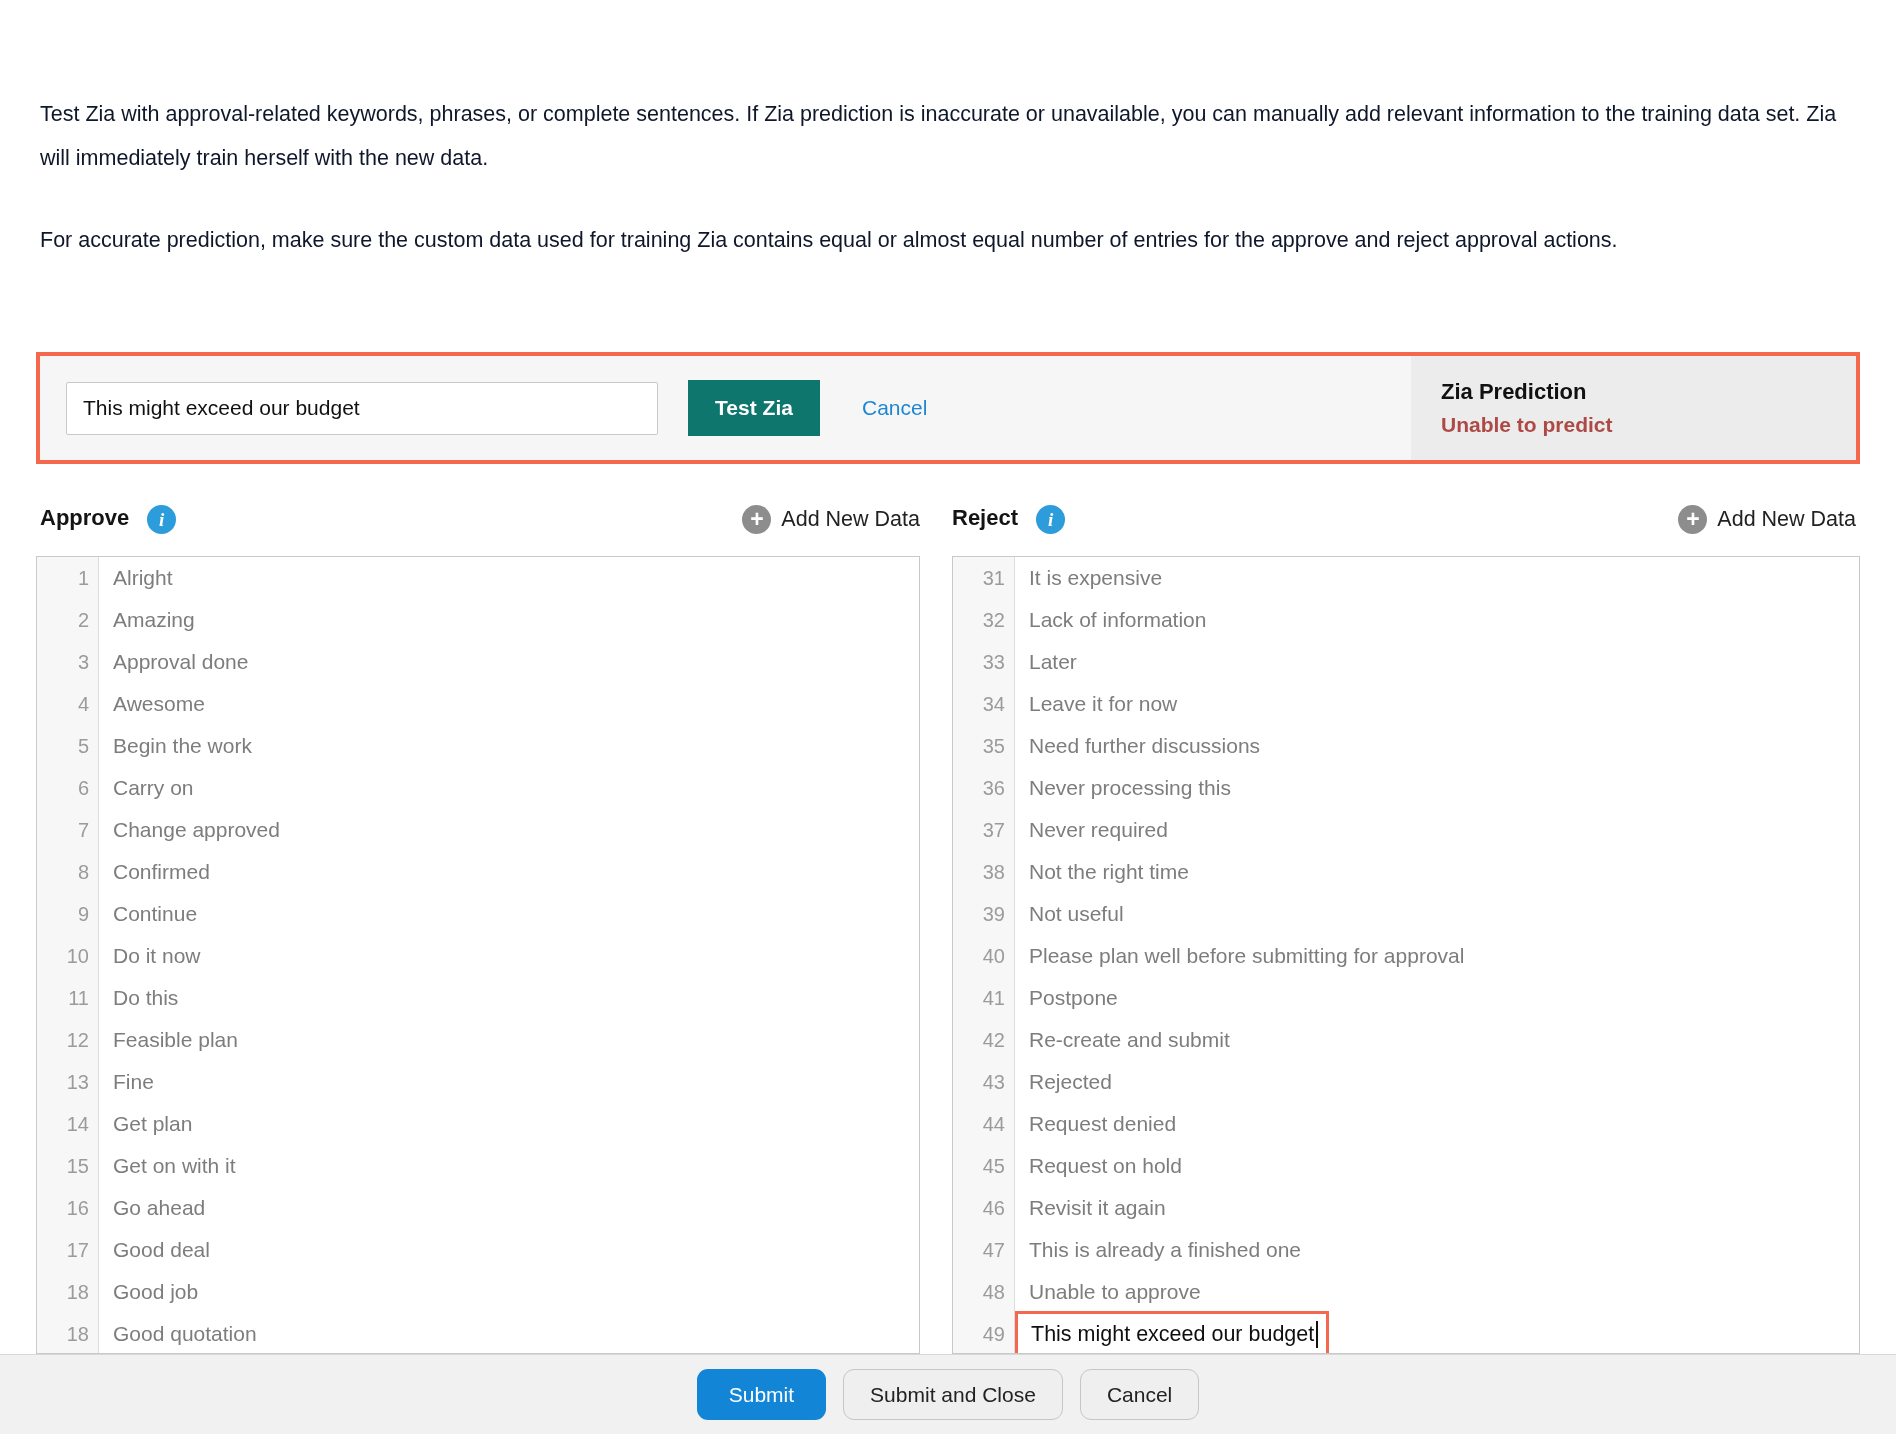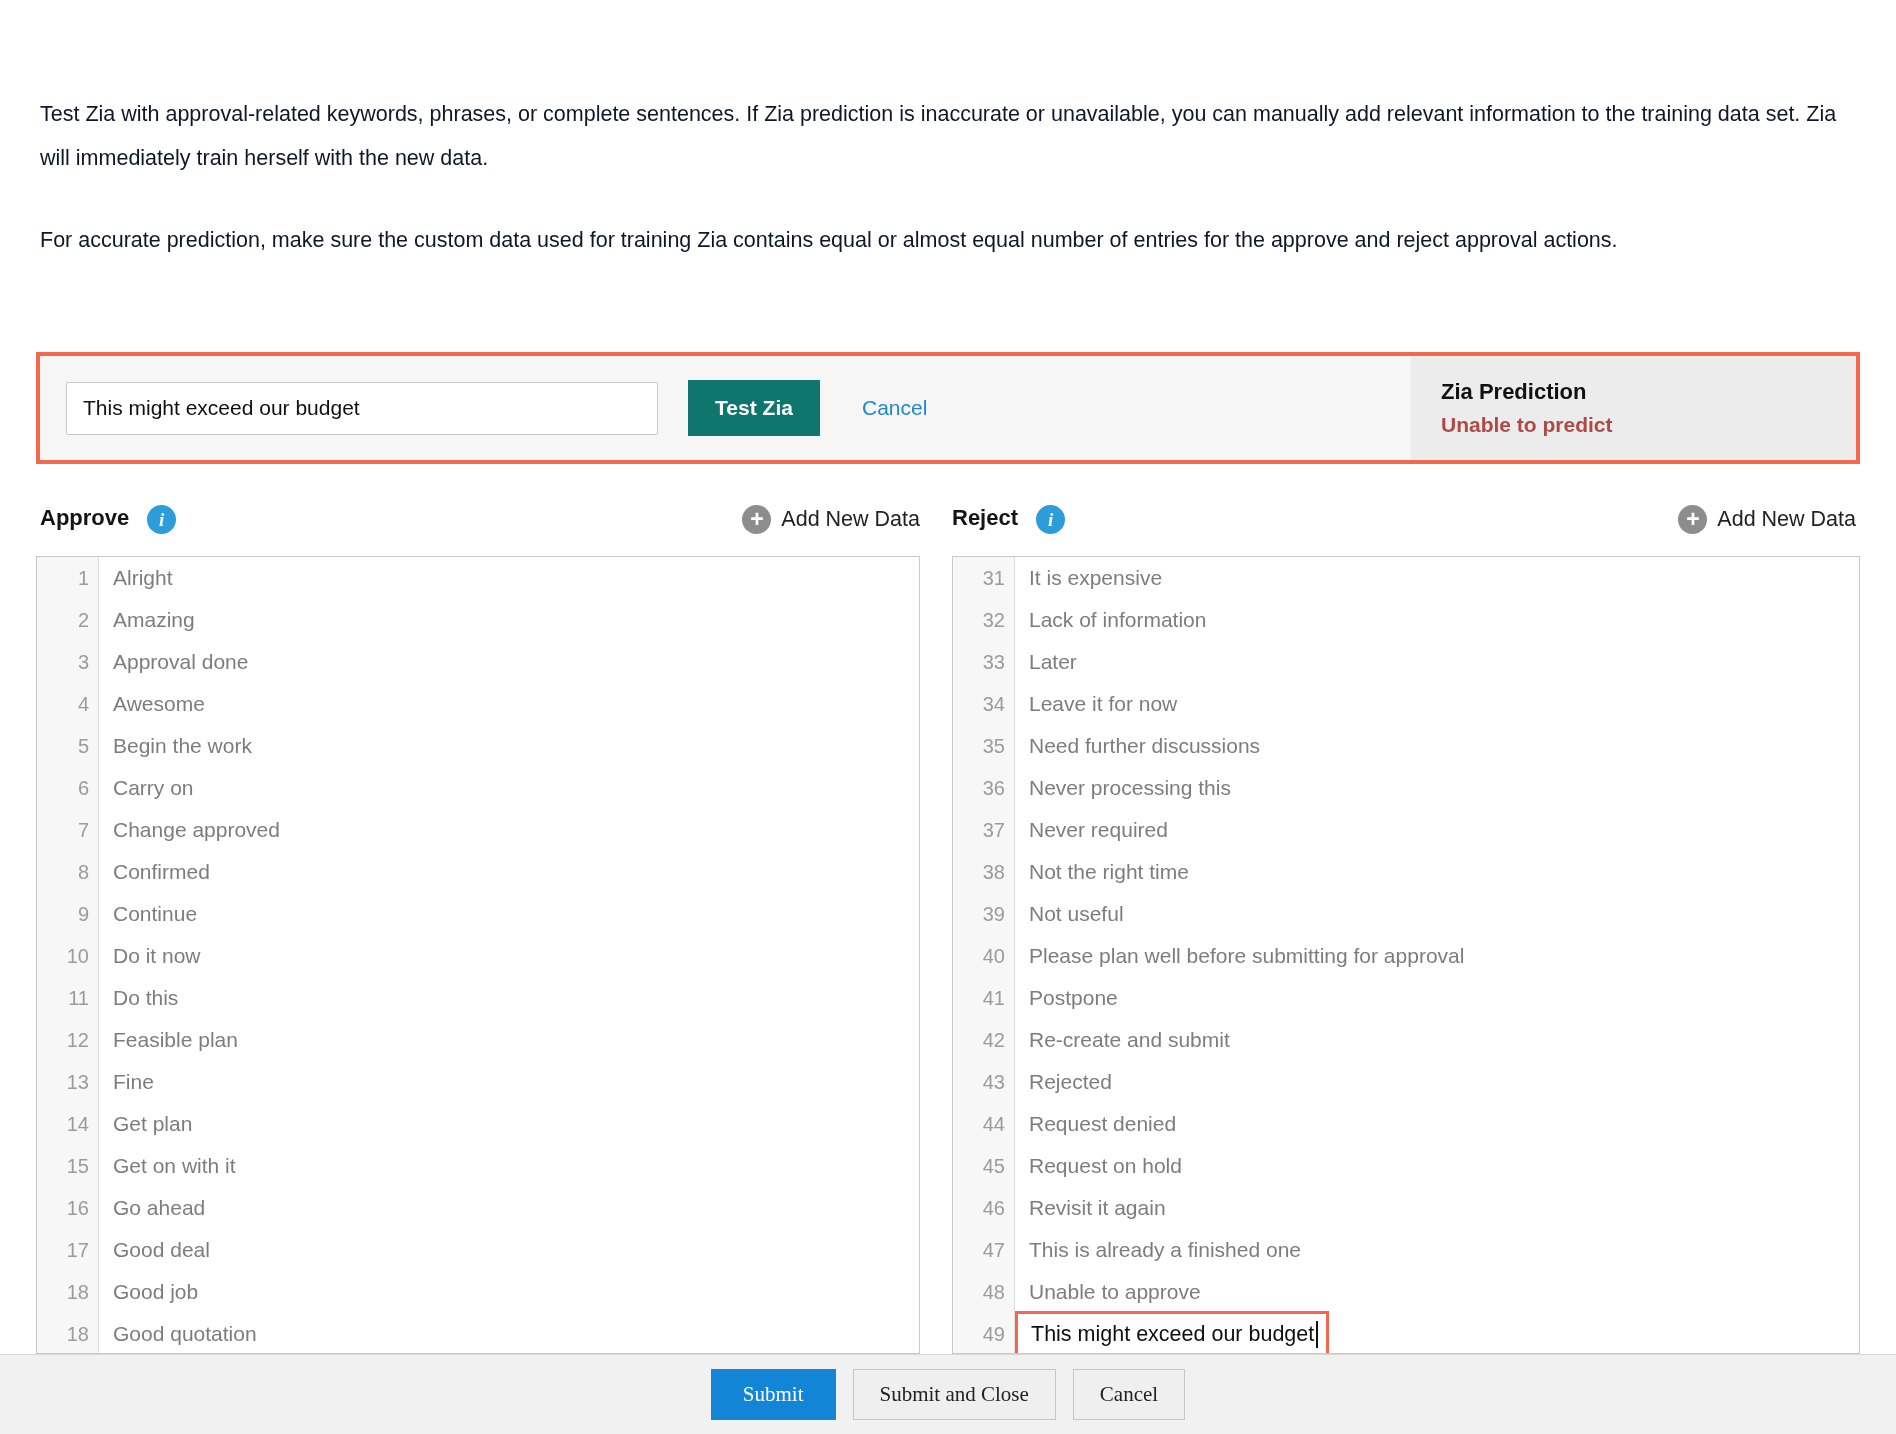--- a/index.html
+++ b/index.html
@@ -43,21 +43,21 @@
   .list-box.approve { left:36px; width:884px; }
   .list-box.reject { left:952px; width:908px; }
   .row { display:flex; align-items:center; height:42px; }
   .row .num { flex:none; width:62px; height:100%; background:#f7f7f7; border-right:1px solid #ddd; display:flex; align-items:center; justify-content:flex-end; padding-right:9px; font-size:20px; color:#9b9b9b; }
   .row .txt { margin-left:14px; font-size:21px; color:#7d7d7d; white-space:nowrap; }
   .row.editing .txt { margin-left:0; height:46px; display:flex; align-items:center; padding:0 8px 0 13px; border:3px solid #f4694e; background:#fff; color:#0f0f0f; font-size:21.5px; position:relative; z-index:2; }
   .row.editing .txt::after { content:""; display:inline-block; width:2px; height:27px; background:#111; margin-left:2px; }
 
   
   .footer { position:absolute; top:1354px; left:0; width:100%; height:80px; background:#f1f1f1; border-top:1px solid #d8d8d8; display:flex; align-items:center; justify-content:center; gap:17px; }
-  .btn { height:51px; font-size:21px; font-family:Liberation Serif, serif; cursor:pointer; }
+  .btn { height:51px; font-size:21px; font-family:Liberation Sans, sans-serif; cursor:pointer;border-radius:11px; }
   .btn-primary { background:#1285d6; color:#fff; border:none; padding:0 32px; font-weight:500; }
   .btn-gray { background:#efefef; color:#222; border:1px solid #c6c6c6; padding:0 26px; }
 </style>
 </head>
 <body>
 
 <div class="page">
 
 
   <div class="intro">

